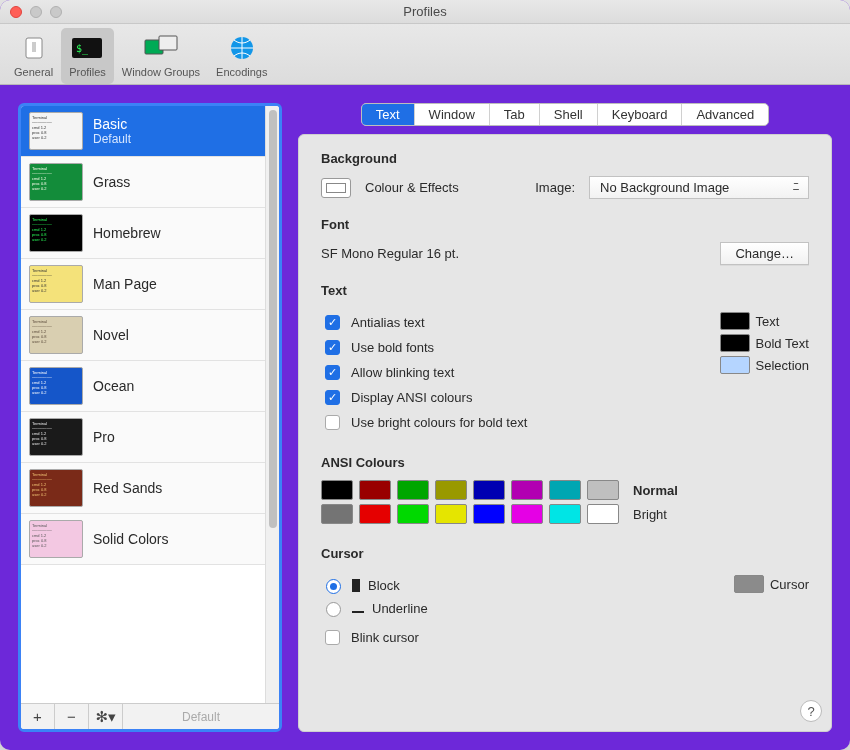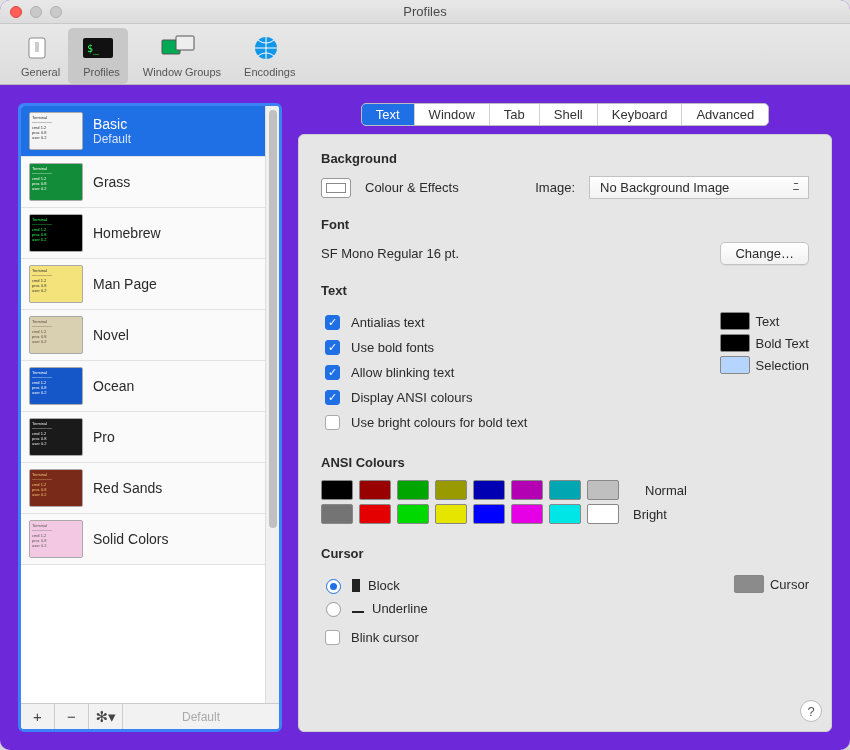--- a/index.html
+++ b/index.html
@@ -52,21 +52,21 @@
     align-items:center;
     padding:4px 8px 6px 8px;
     border-radius:5px;
     cursor:default;
   }
   .tool.selected { background:#c8c8c8; }
   .tool .ticon {
     width:36px; height:32px;
     display:flex; align-items:center; justify-content:center;
   }
-  .tool .lbl { font-size:11px; color:#555; margin-top:2px;margin-left:7px; }
+  .tool .lbl { font-size:11px; color:#555; margin-top:2px; }
   
   .content {
     flex:1;
     display:flex;
     padding:18px;
     gap:16px;
     overflow:hidden;
   }
   
   .sidebar {
@@ -144,21 +144,21 @@
     border:1px solid #cfcfcf;
     border-radius:6px;
     padding:16px 22px;
     overflow:auto;
   }
   h4.section { font-size:13px; font-weight:600; margin:0 0 10px 0; }
   .row { display:flex; align-items:center; gap:10px; }
   .btn {
     background:linear-gradient(#ffffff,#f1f1f1);
     border:1px solid #c2c2c2;
-    border-radius:5px;
+    border-radius:0;
     padding:3px 14px;
     font-size:13px;
     box-shadow:0 1px 0 rgba(0,0,0,0.05);
   }
   .swatch-btn {
     width:30px; height:20px;
     border:1px solid #999;
     border-radius:3px;
     background:#fff;
     display:flex;align-items:center;justify-content:center;
@@ -470,21 +470,21 @@
         <div id="ansi">
             <div class="swatchrow">
               <div class="sw" style="background: rgb(0, 0, 0);"></div>
               <div class="sw" style="background: rgb(153, 0, 0);"></div>
               <div class="sw" style="background: rgb(0, 166, 0);"></div>
               <div class="sw" style="background: rgb(153, 153, 0);"></div>
               <div class="sw" style="background: rgb(0, 0, 178);"></div>
               <div class="sw" style="background: rgb(178, 0, 178);"></div>
               <div class="sw" style="background: rgb(0, 166, 178);"></div>
               <div class="sw" style="background: rgb(191, 191, 191);"></div>
-              <span style="margin-left: 20px;">Normal</span>
+              <span style="margin-left: 8px; font-weight: bold;">Normal</span>
             </div>
             <div class="swatchrow">
               <div class="sw" style="background: rgb(116, 116, 116);"></div>
               <div class="sw" style="background: rgb(229, 0, 0);"></div>
               <div class="sw" style="background: rgb(0, 217, 0);"></div>
               <div class="sw" style="background: rgb(229, 229, 0);"></div>
               <div class="sw" style="background: rgb(0, 0, 255);"></div>
               <div class="sw" style="background: rgb(229, 0, 229);"></div>
               <div class="sw" style="background: rgb(0, 229, 229);"></div>
               <div class="sw" style="background: rgb(255, 255, 255);"></div>

